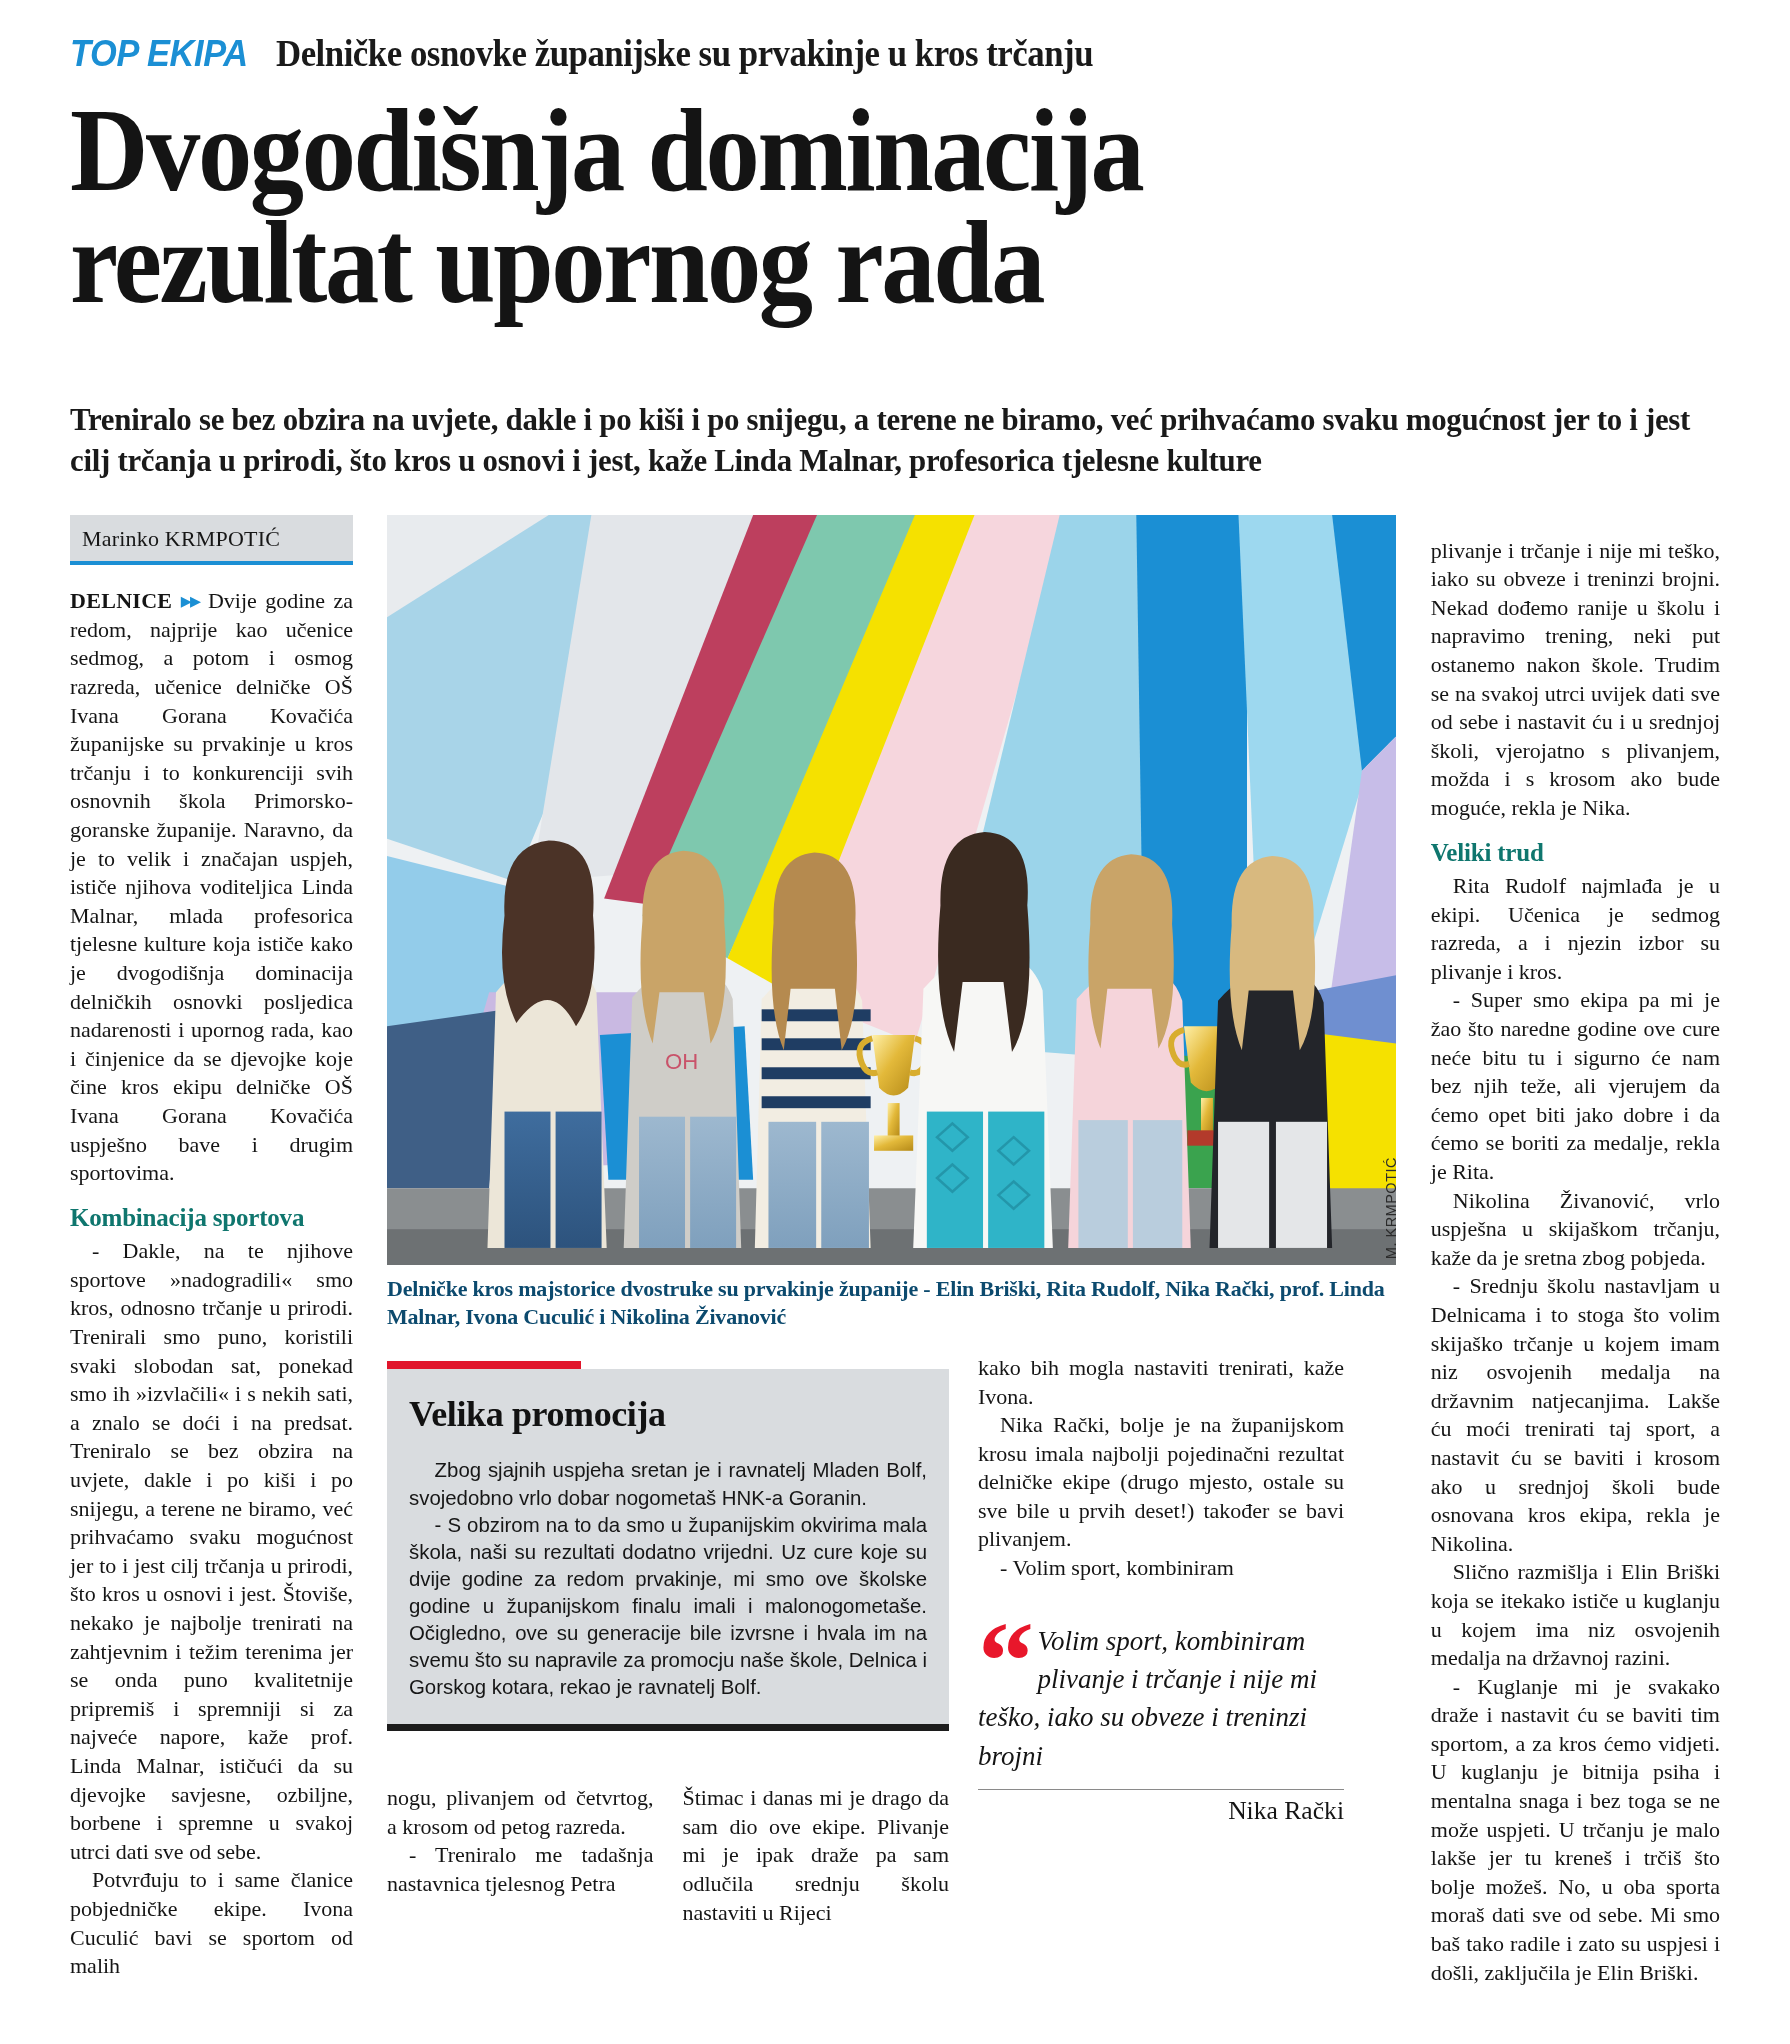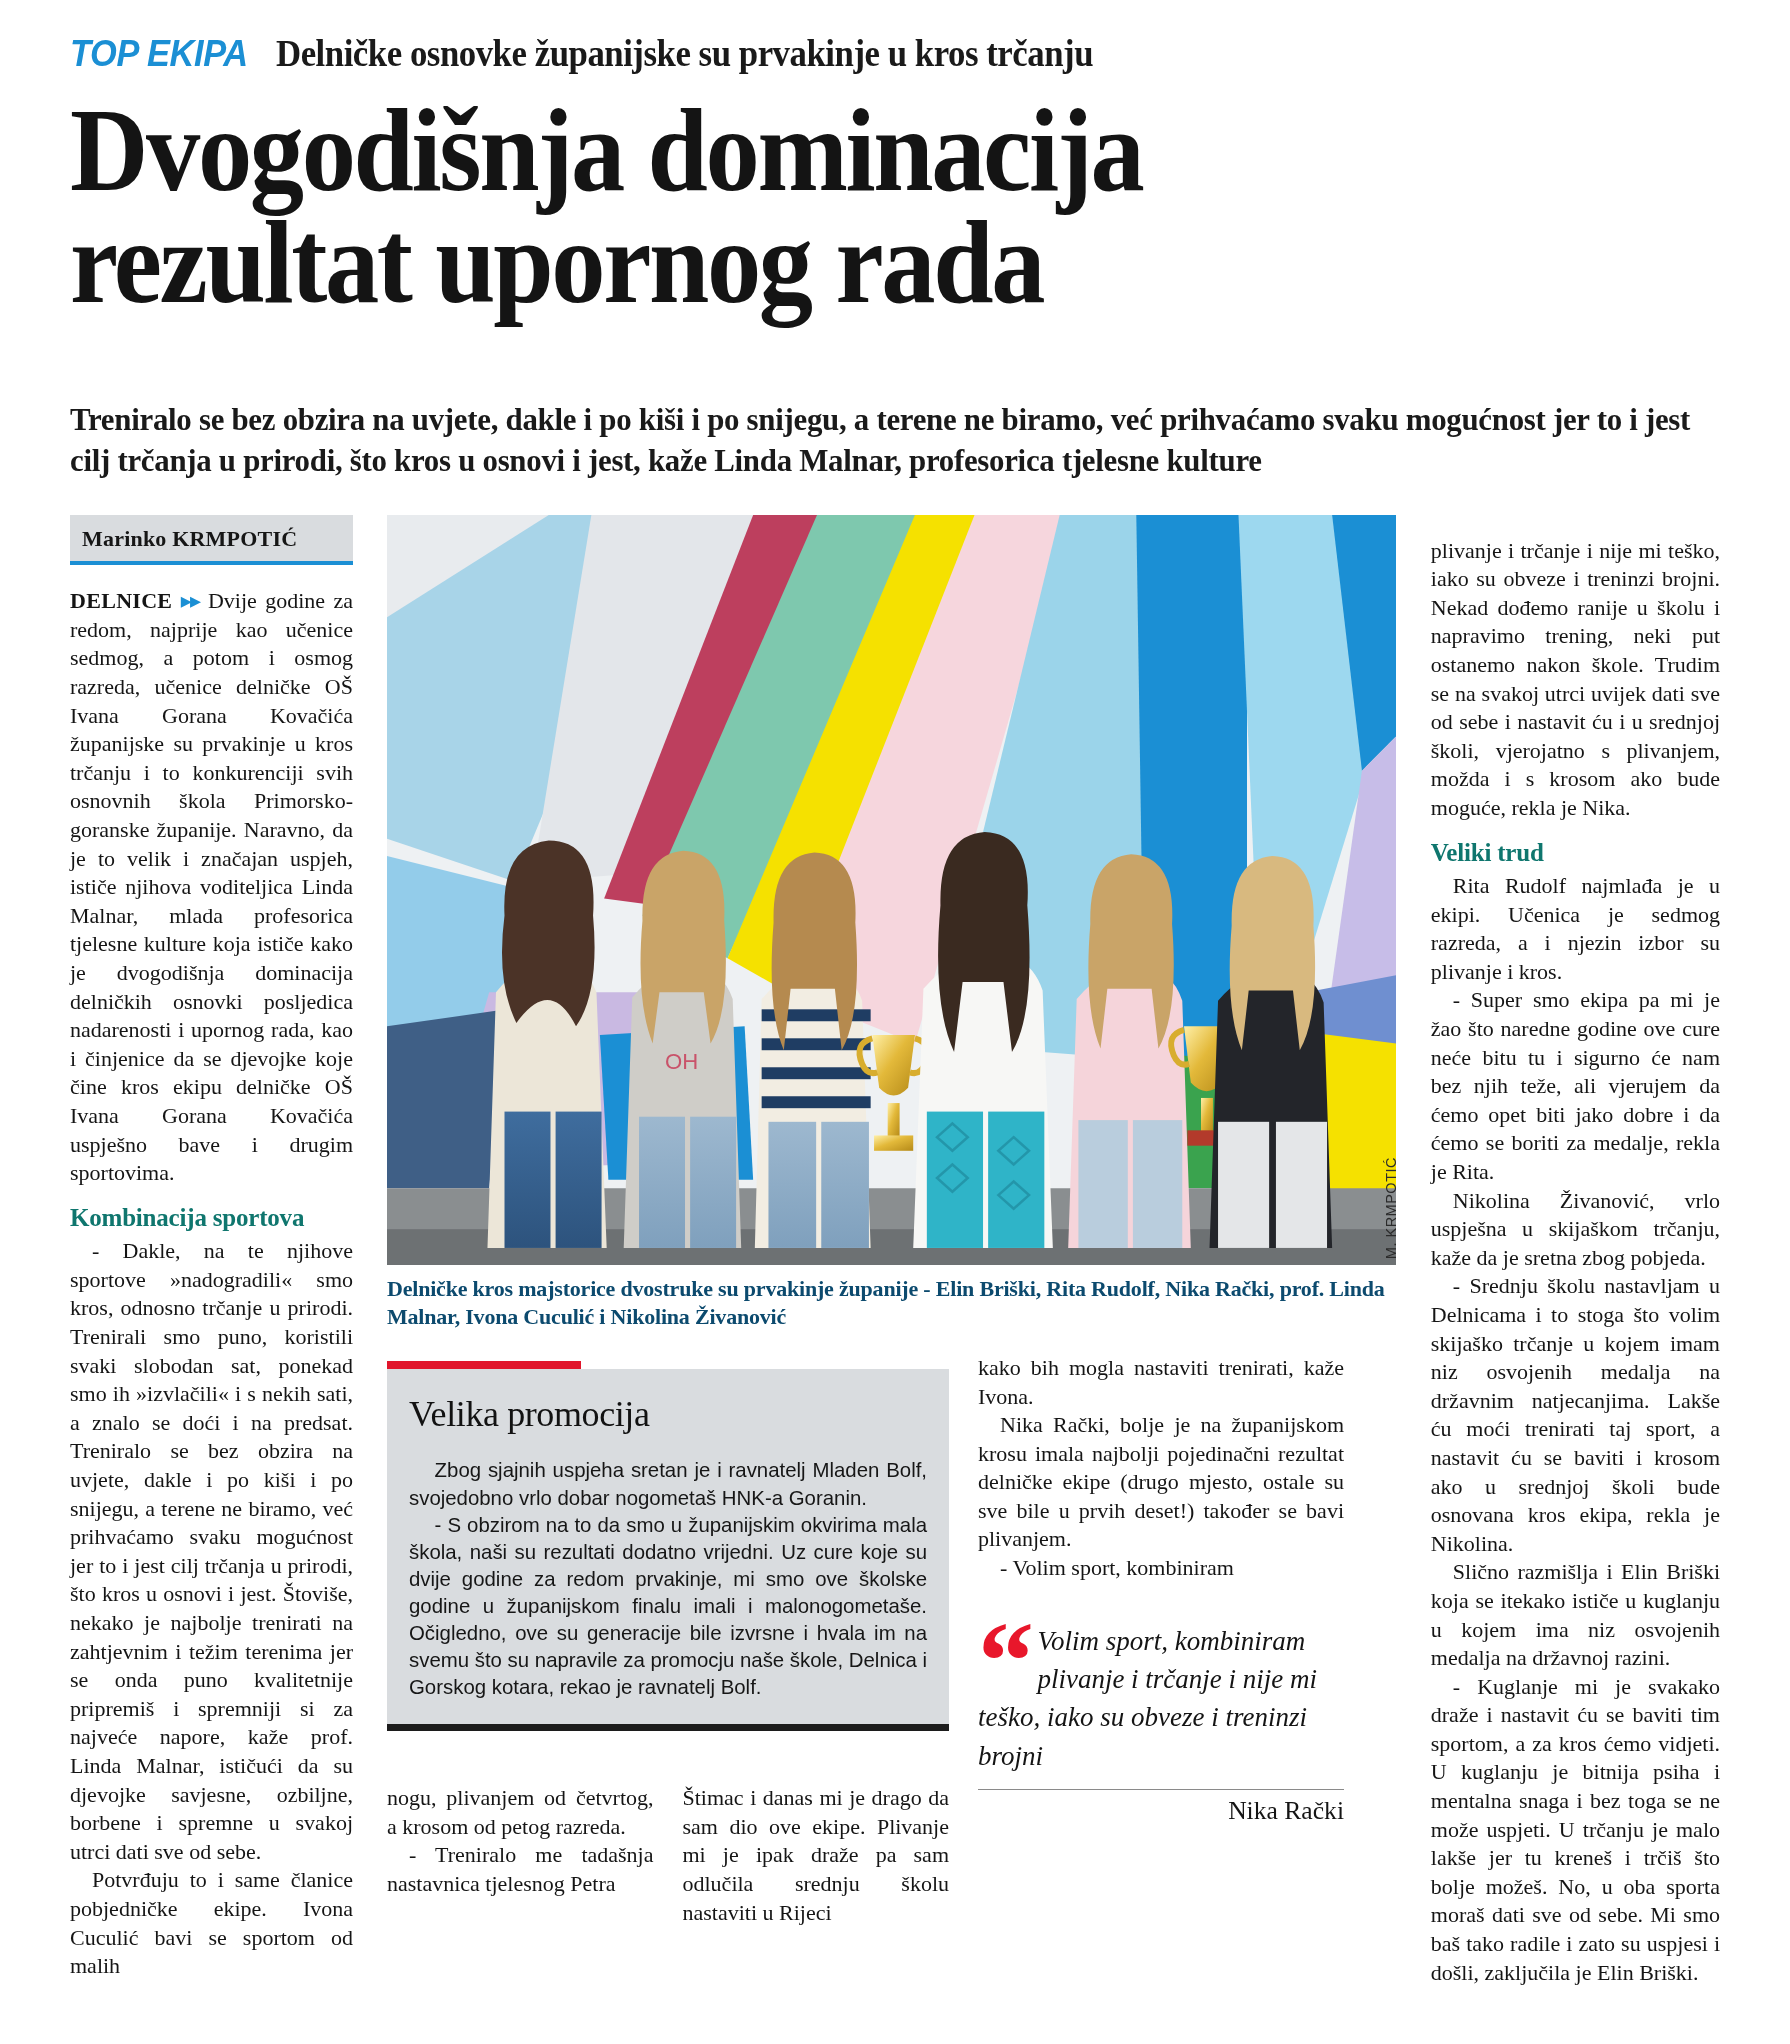--- a/index.html
+++ b/index.html
@@ -88,21 +88,21 @@
   .col-mid  { width: 1037px; padding-right: 27px; }
   .col-right{ padding-left: 6.8px; }
 
   
   .byline-box {
     background: #d9dcdf;
     padding: 11px 12px 9.4px 12px;
   }
   .byline-box .name {
     font-family: "Liberation Serif", "DejaVu Serif", serif;
-    font-weight: 700;
+    font-weight: 400;
     font-size: 22px;
     letter-spacing: 0.2px;
     color: #161616;
   }
   .byline-rule { height: 4.3px; background: #1b8fd4; }
 
   
   .body-text {
     font-family: "Liberation Serif", "DejaVu Serif", serif;
     font-size: 22px;
@@ -167,21 +167,21 @@
     margin-top: 29px;
     background: #d9dcdf;
     position: relative;
   }
   .sidebar-topbar { display:flex; height: 8.5px; }
   .sidebar-topbar .red { width: 194px; background: #e1162c; }
   .sidebar-topbar .rest { flex:1; background: #ffffff; }
   .sidebar-inner { padding: 24px 22px 22px 22px; }
   .sidebar-title {
     font-family: "Liberation Serif", "DejaVu Serif", serif;
-    font-weight: 400;
+    font-weight: 700;
     font-size: 36px;
     letter-spacing: -0.4px;
     color: #121212;
     margin-bottom: 22px;
   }
   .sidebar-text {
     font-family: "Liberation Sans", "DejaVu Sans", sans-serif;
     font-size: 20.4px;
     line-height: 1.33;
     text-align: justify;

